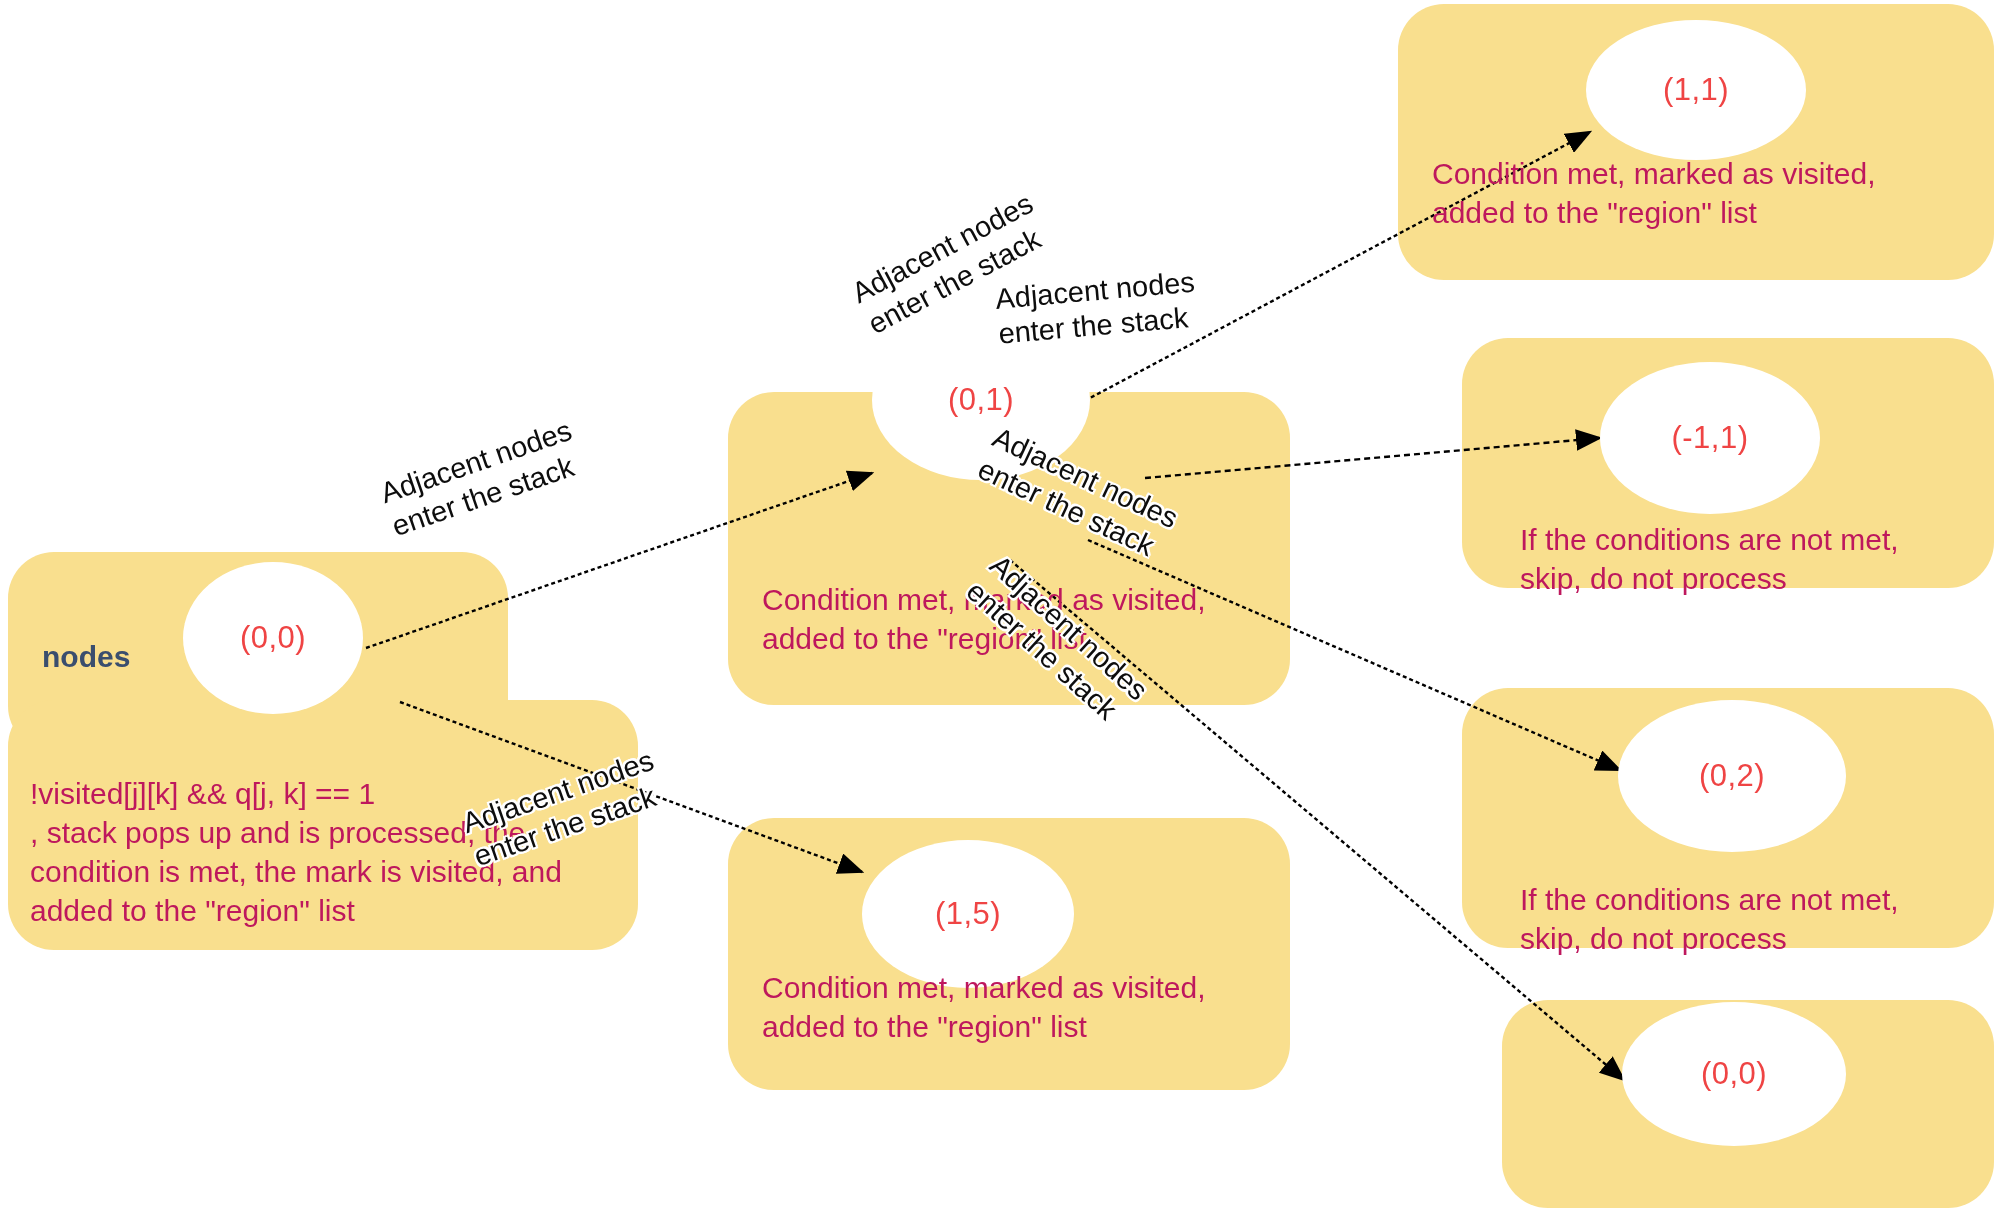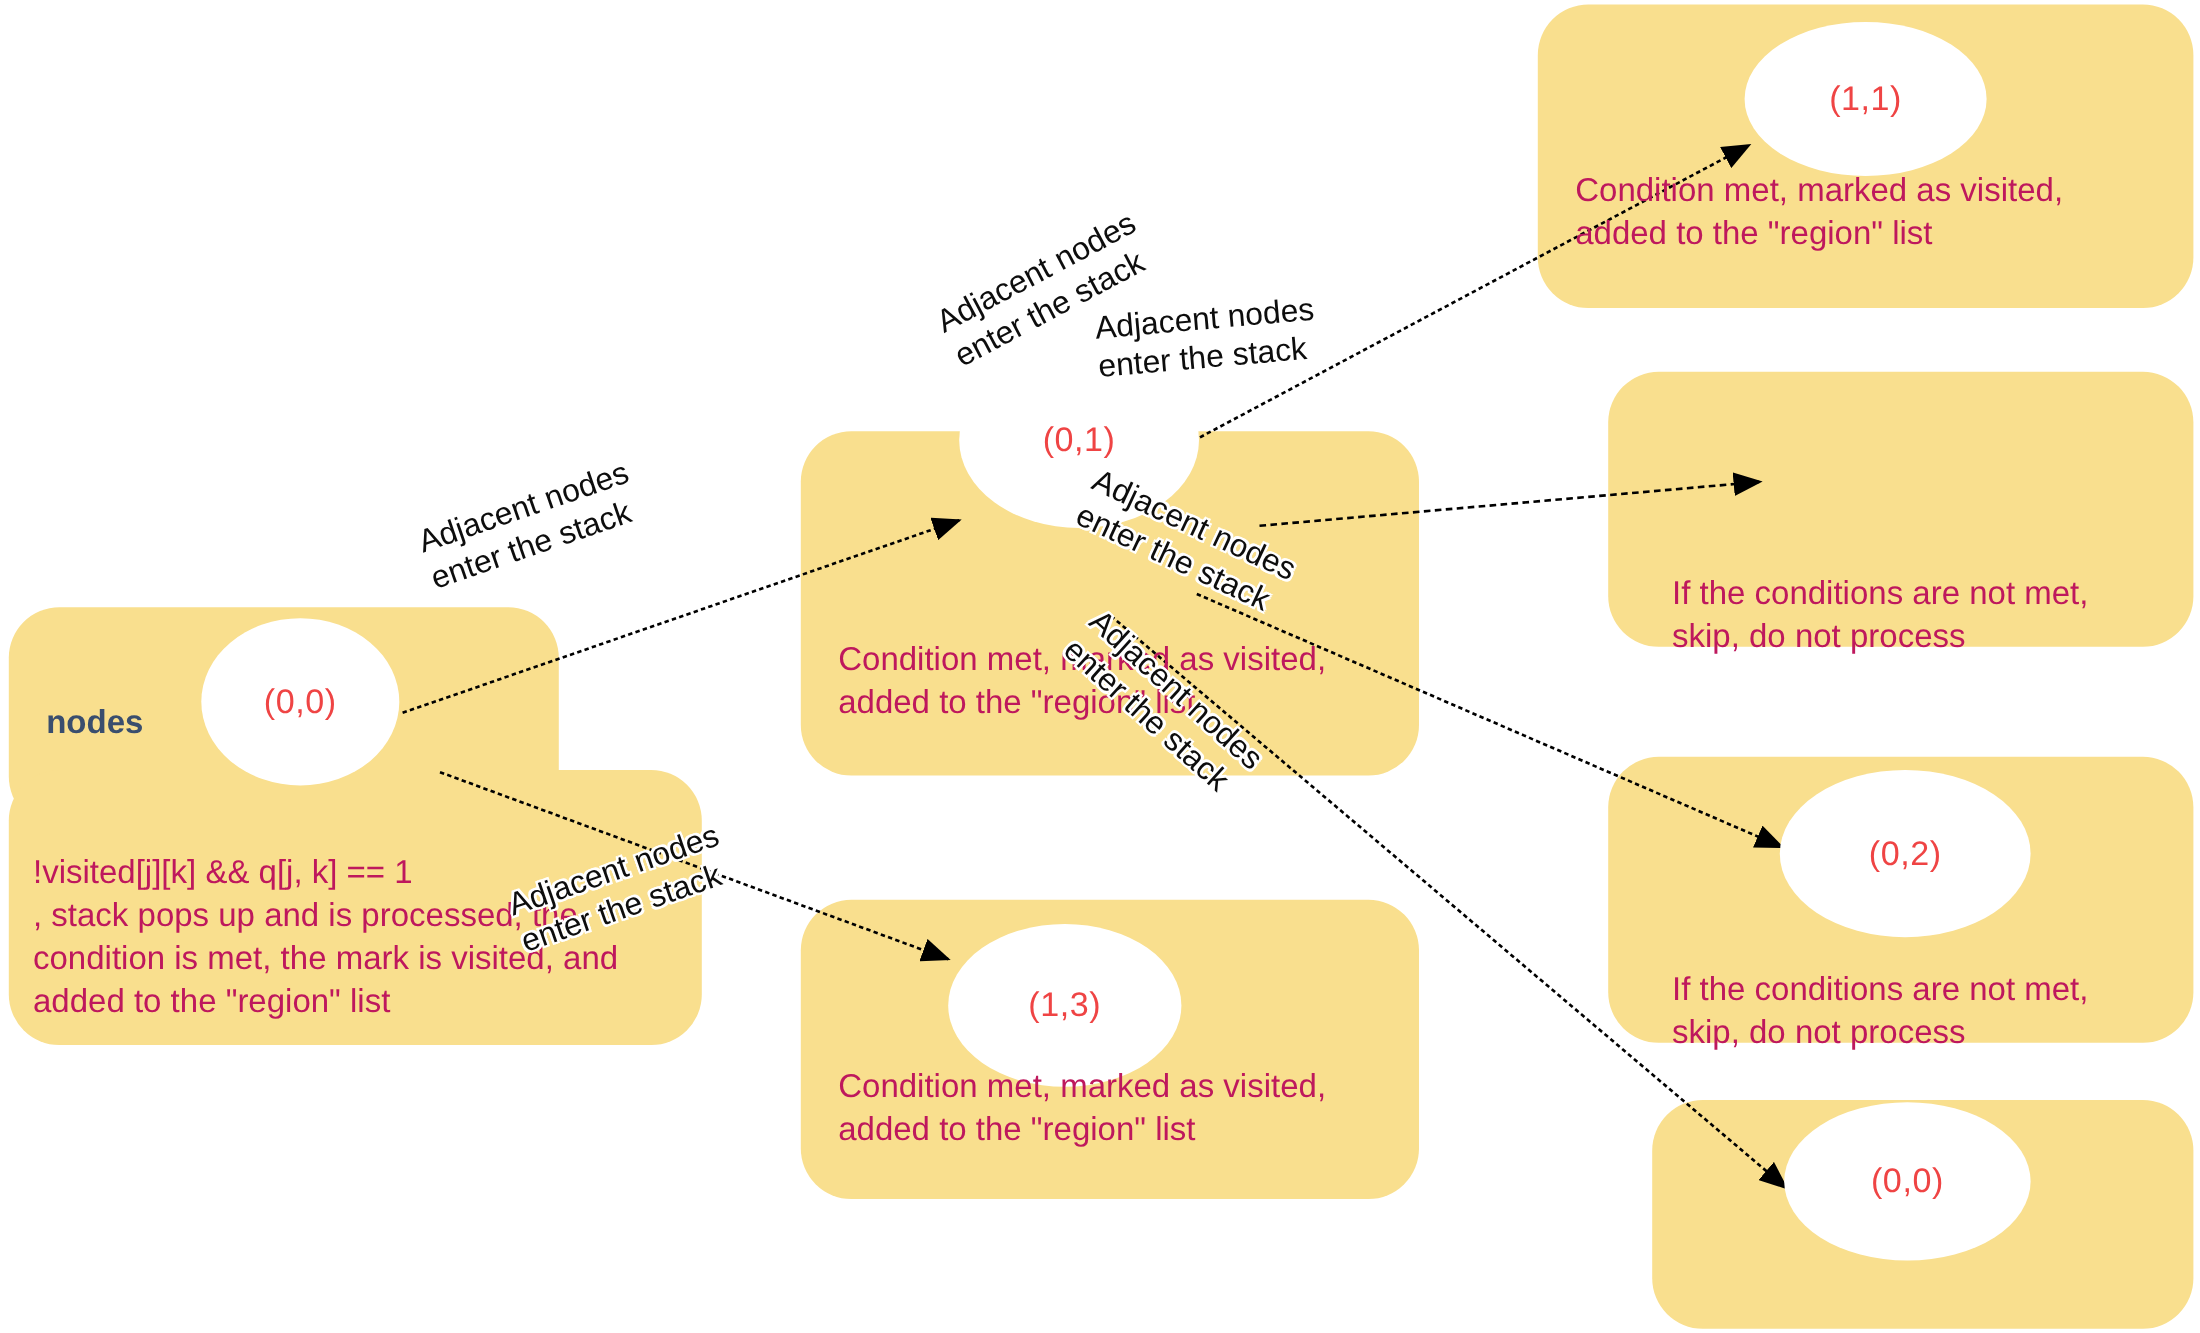--- a/index.html
+++ b/index.html
@@ -121,27 +121,30 @@
     <span>(0,0)</span>
   </div>
 
   <div class="node" style="left:872px; top:320px; width:218px; height:160px;">
     <span>(0,1)</span>
   </div>
 
   <div class="node" style="left:862px; top:620px; width:0px; height:0px;"></div>
 
   <div class="node" style="left:862px; top:840px; width:212px; height:148px;">
-    <span>(1,3)</span>
+    <span>(1,5)</span>
   </div>
 
   <div class="node" style="left:1586px; top:20px; width:220px; height:140px;">
     <span>(1,1)</span>
   </div>
 
+  <div class="node" style="left:1600px; top:362px; width:220px; height:152px;">
+    <span>(-1,1)</span>
+  </div>
 
   <div class="node" style="left:1618px; top:700px; width:228px; height:152px;">
     <span>(0,2)</span>
   </div>
 
   <div class="node" style="left:1622px; top:1002px; width:224px; height:144px;">
     <span>(0,0)</span>
   </div>
 
   <span class="starts-label" style="left:42px; top:640px;">nodes</span>

